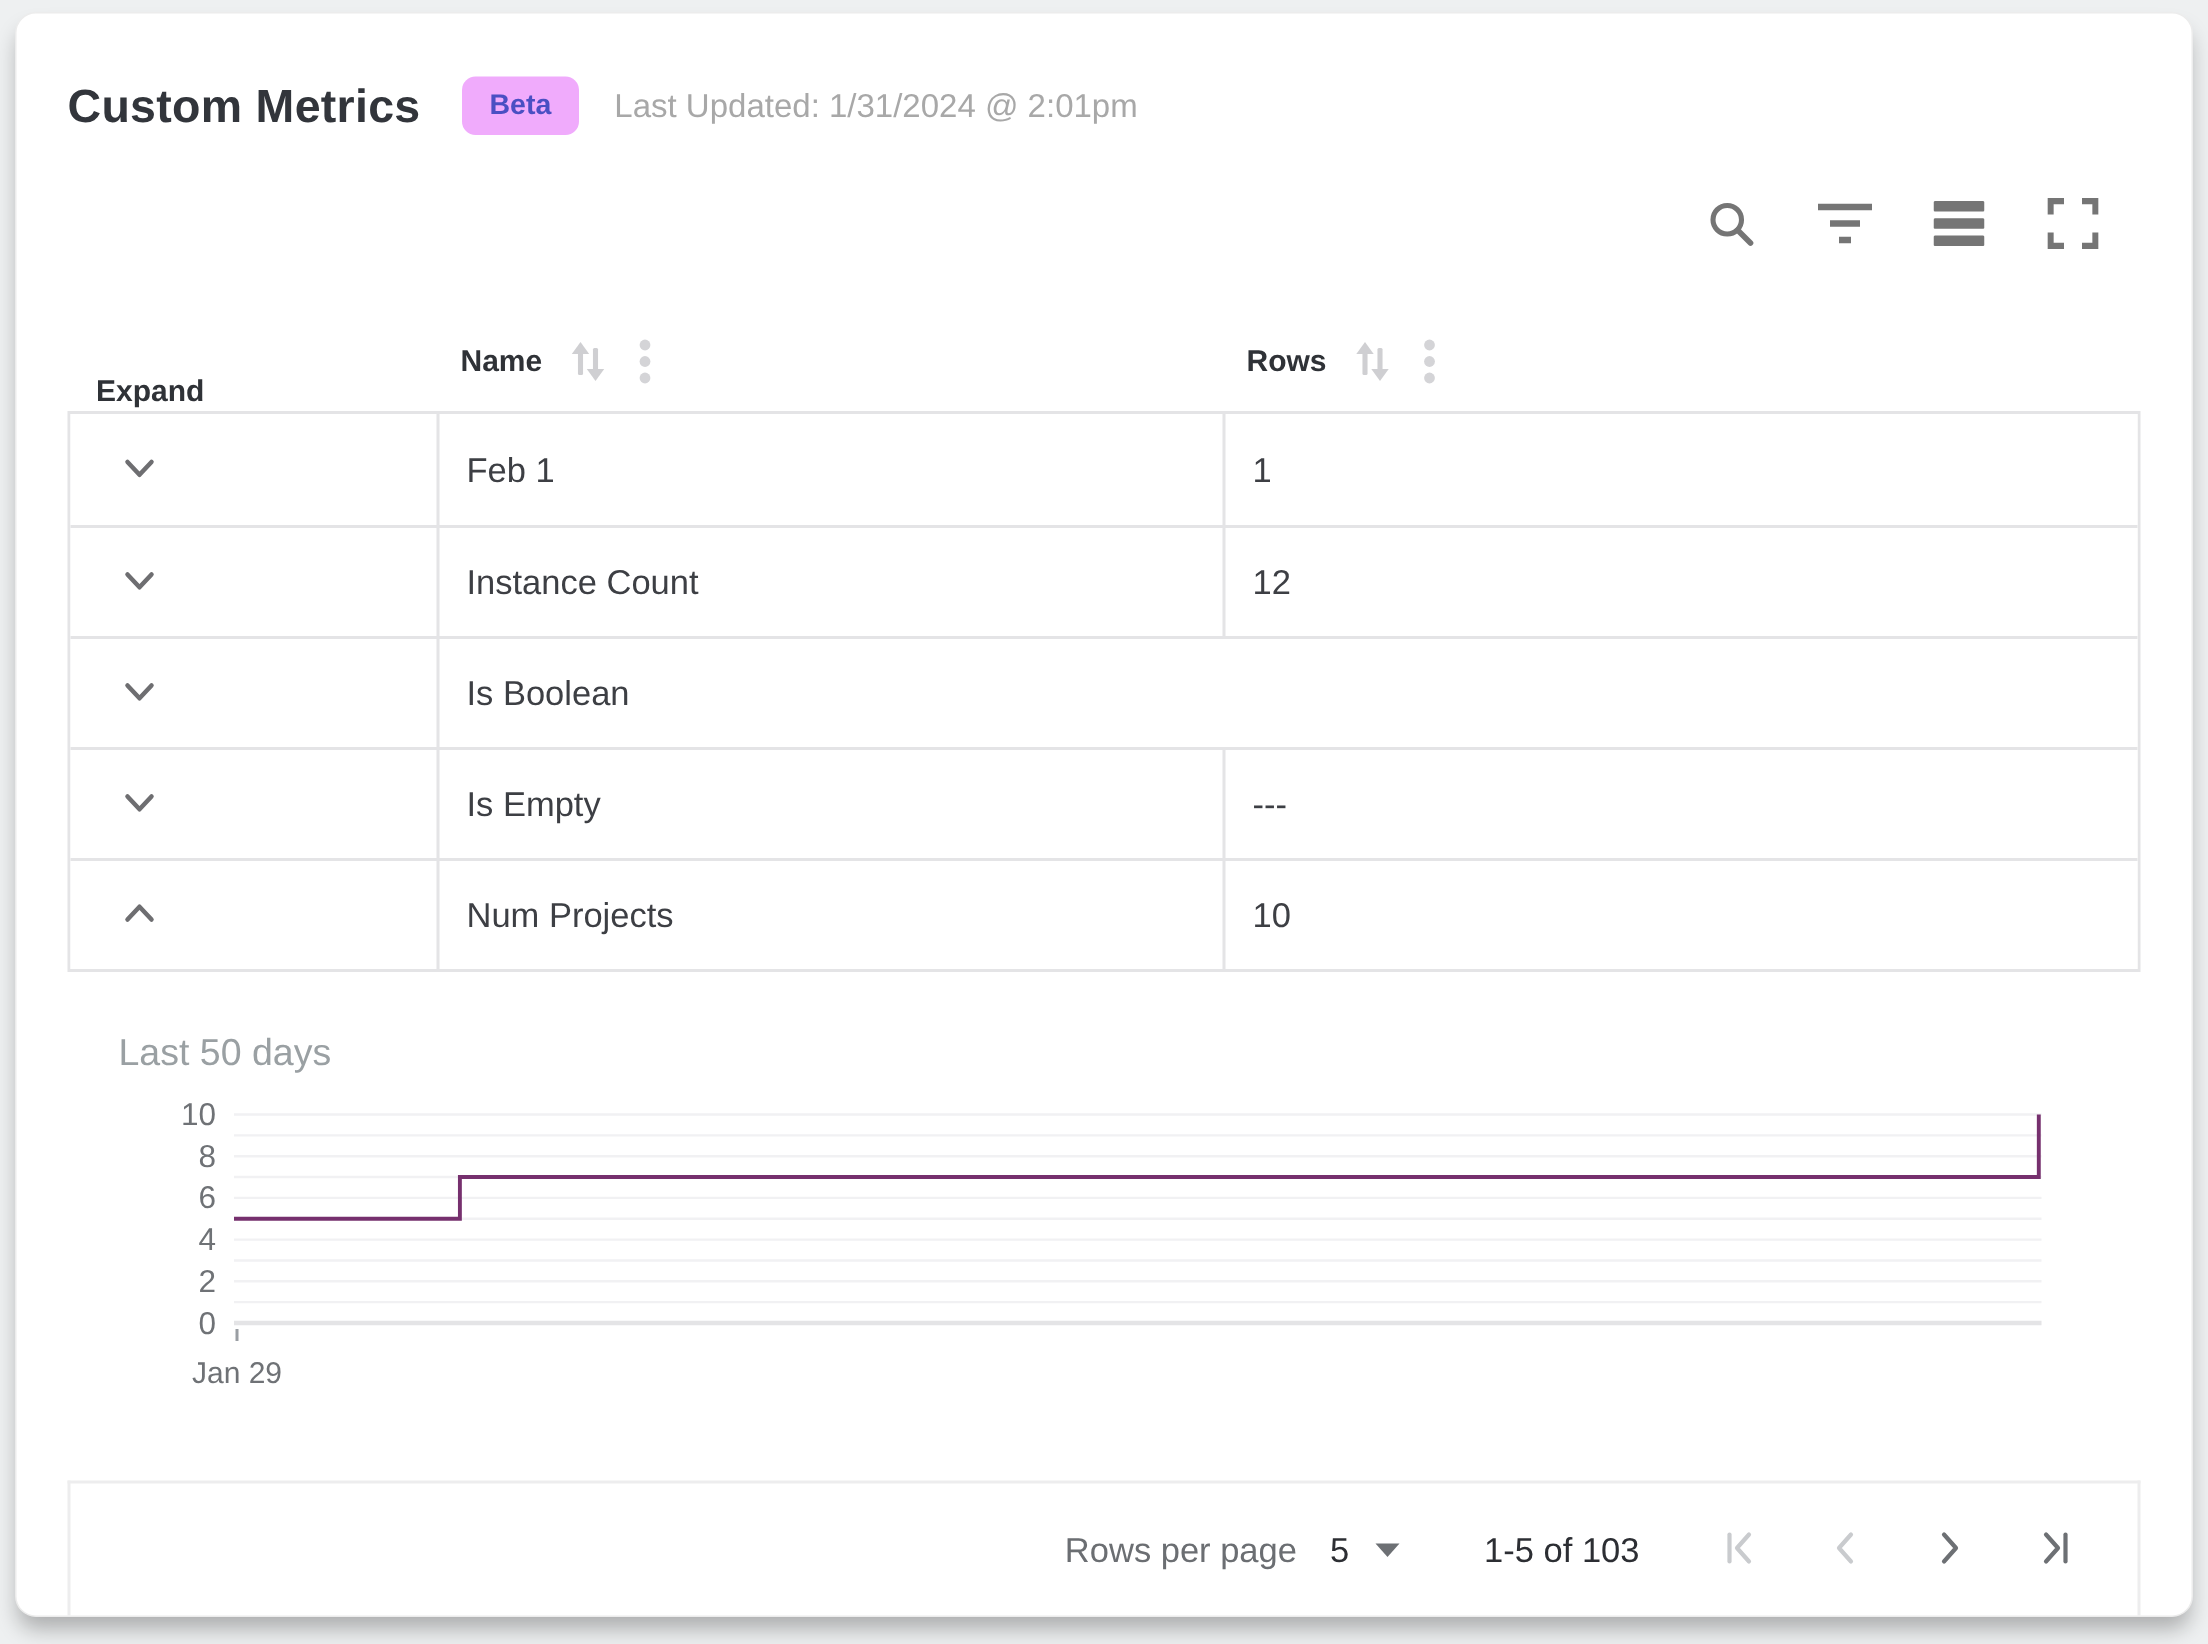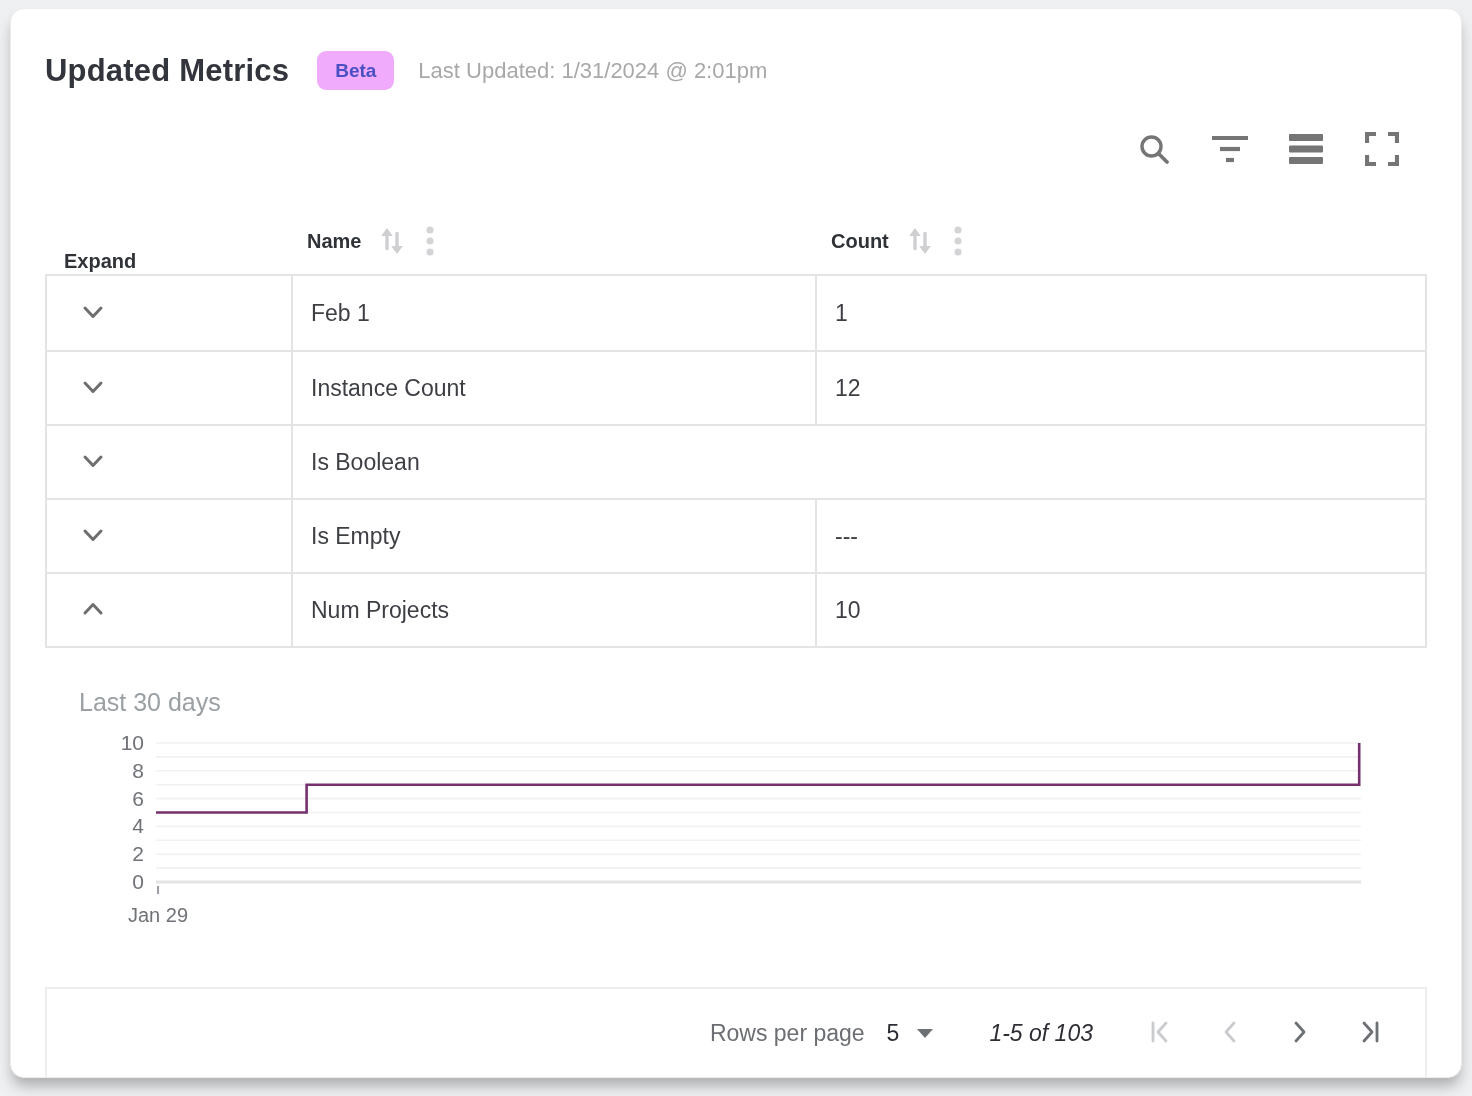--- a/index.html
+++ b/index.html
@@ -134,37 +134,37 @@
     font-family: inherit;
   }
   .rpp-value { color: #2c2e33; font-size: 23px; }
   .caret-down {
     margin-left: 18px;
     width: 0; height: 0;
     border-left: 8px solid transparent;
     border-right: 8px solid transparent;
     border-top: 9px solid #6d7074;
   }
-  .range-label { margin-left: 56px; color: #2c2e33; font-size: 23px; font-style: italic; }
+  .range-label { margin-left: 56px; color: #2c2e33; font-size: 23px; }
   .nav-group { display: flex; align-items: center; gap: 40px; margin-left: 52px; }
   .nav-btn {
     background: none; border: none; cursor: pointer;
     width: 30px; height: 30px;
     display: flex; align-items: center; justify-content: center;
     padding: 0;
   }
   .nav-btn.disabled { cursor: default; }
 </style>
 </head>
 <body>
 
 <div class="card">
 
   <div class="header-row">
-    <h1 class="page-title">Updated Metrics</h1>
+    <h1 class="page-title">Custom Metrics</h1>
     <span class="badge">Beta</span>
     <span class="updated">Last Updated: 1/31/2024 @ 2:01pm</span>
   </div>
 
   <div class="toolbar">
     <button class="icon-btn" title="Search">
       <span>
         <svg width="36" height="36" viewBox="0 0 36 36" fill="none">
           <circle cx="15.5" cy="15.5" r="9.5" stroke="#757575" stroke-width="3.4"></circle>
           <line x1="22.5" y1="22.5" x2="31" y2="31" stroke="#757575" stroke-width="3.8" stroke-linecap="round"></line>
@@ -218,21 +218,21 @@
         </span>
         <span class="kebab-wrap">
           <svg width="10" height="34" viewBox="0 0 10 34" fill="#d4d4d7">
             <circle cx="5" cy="6" r="3.6"></circle>
               <circle cx="5" cy="17" r="3.6"></circle>
               <circle cx="5" cy="28" r="3.6"></circle>
           </svg>
         </span>
       </div>
       <div class="th value-col">
-        <span>Count</span>
+        <span>Rows</span>
         <span class="sort-wrap">
           <svg width="34" height="34" viewBox="0 0 34 34" fill="#cfcfd2">
             <rect x="10.3" y="10" width="3.4" height="16" rx="1"></rect>
             <polygon points="12,4 6.2,12 17.8,12"></polygon>
             <rect x="20.3" y="8" width="3.4" height="16" rx="1"></rect>
             <polygon points="22,30 16.2,22 27.8,22"></polygon>
           </svg>
         </span>
         <span class="kebab-wrap">
           <svg width="10" height="34" viewBox="0 0 10 34" fill="#d4d4d7">
@@ -306,21 +306,21 @@
             </span>
           </button>
         </div>
         <div class="td name-cell">Num Projects</div>
         <div class="td value-cell">10</div>
       </div>
     </div>
   </div>
 
   <div class="chart-section">
-    <div class="chart-title">Last 30 days</div>
+    <div class="chart-title">Last 50 days</div>
     <svg id="chart-svg" class="chart-svg" width="1330" height="200" viewBox="0 0 1330 200">
         <line x1="111" x2="1316" y1="147" y2="147" stroke="#e4e4e6" stroke-width="3"></line>
         <line x1="111" x2="1316" y1="133.1" y2="133.1" stroke="#f1f1f3" stroke-width="1.6"></line>
         <line x1="111" x2="1316" y1="119.2" y2="119.2" stroke="#f1f1f3" stroke-width="1.6"></line>
         <line x1="111" x2="1316" y1="105.30000000000001" y2="105.30000000000001" stroke="#f1f1f3" stroke-width="1.6"></line>
         <line x1="111" x2="1316" y1="91.4" y2="91.4" stroke="#f1f1f3" stroke-width="1.6"></line>
         <line x1="111" x2="1316" y1="77.5" y2="77.5" stroke="#f1f1f3" stroke-width="1.6"></line>
         <line x1="111" x2="1316" y1="63.60000000000001" y2="63.60000000000001" stroke="#f1f1f3" stroke-width="1.6"></line>
         <line x1="111" x2="1316" y1="49.7" y2="49.7" stroke="#f1f1f3" stroke-width="1.6"></line>
         <line x1="111" x2="1316" y1="35.8" y2="35.8" stroke="#f1f1f3" stroke-width="1.6"></line>

